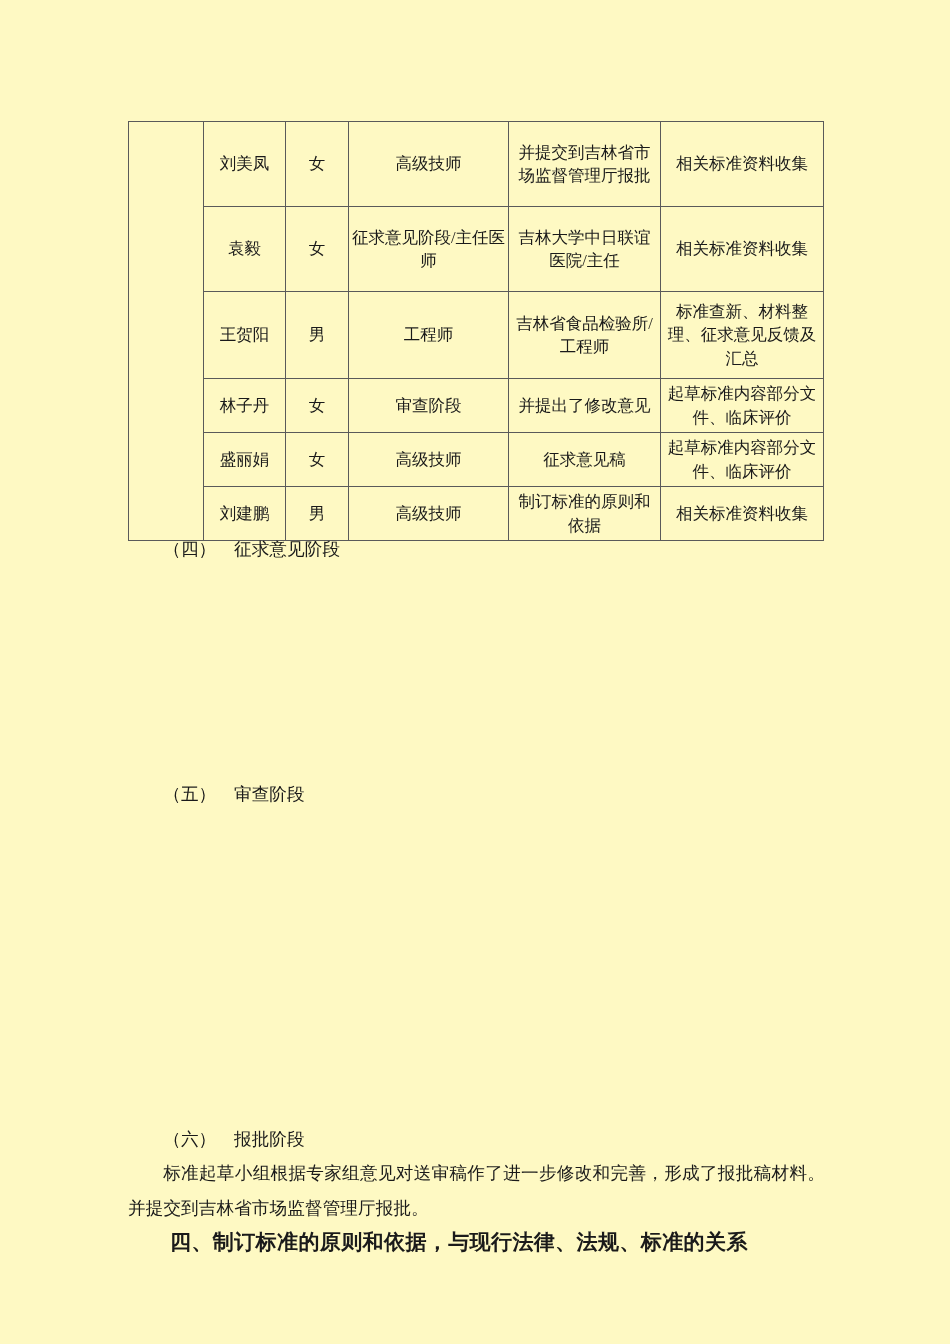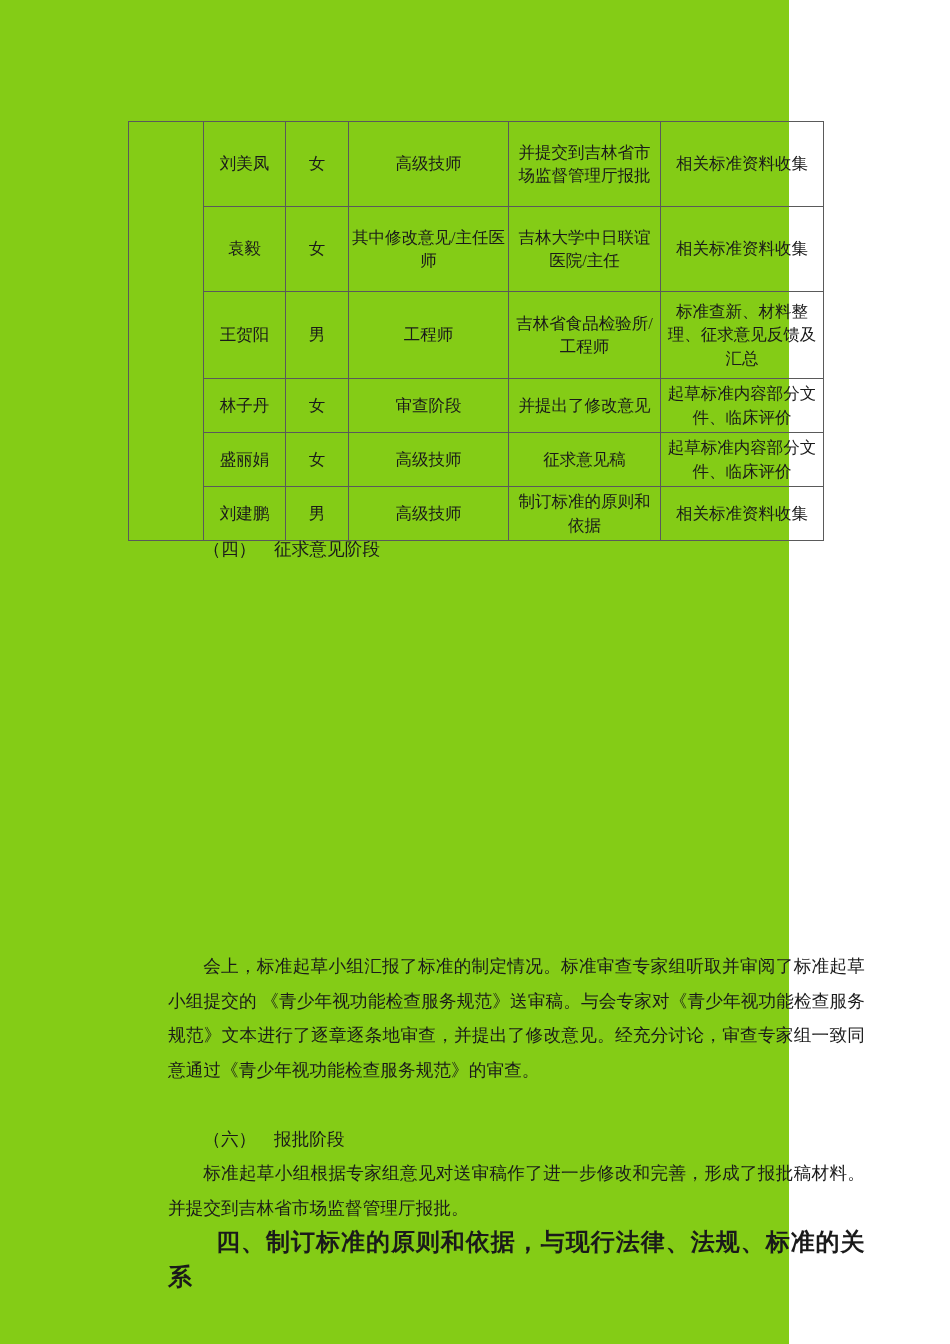--- a/index.html
+++ b/index.html
@@ -13,23 +13,23 @@
     position: relative;
     font-family: "Liberation Serif", "DejaVu Serif", serif;
     color: #000000;
     overflow: hidden;
   }
 
   .page {
     position: absolute;
     left: 0;
     top: 0;
-    width: 789px;
+    width: 950px;
     height: 1344px;
-    background: #84cc16;
+    background: #fef9c3;
     text-decoration: underline;
   }
 
   
   .contrib-table {
     position: absolute;
     left: 128px;
     top: 121px;
     width: 695px;
     border-collapse: collapse;
@@ -62,29 +62,28 @@
     position: absolute;
     left: 128px;
     width: 697px;
     font-family: "Liberation Serif", "DejaVu Serif", serif;
     font-size: 17.6px;
     line-height: 34.6px;
     text-align: justify;
     text-justify: inter-ideograph;
     color: #1a1a1a;
     letter-spacing: 0.1px;
-    margin-left: 40px;
   }
   .para.indent  { text-indent: 2em; }
   .para.heading { text-indent: 2em; }
 
   .para.bold-head {
     font-family: "DejaVu Sans", "Liberation Sans", sans-serif;
     font-weight: bold;
-    font-size: 24px;
+    font-size: 21px;
     text-indent: 2em;
     letter-spacing: 0.4px;
   }
 </style>
 </head>
 <body>
 
 <div class="page">
 
   <table class="contrib-table">
@@ -101,21 +100,21 @@
         <td rowspan="6"></td>
         <td>刘美凤</td>
         <td>女</td>
         <td>高级技师</td>
         <td>并提交到吉林省市场监督管理厅报批</td>
         <td>相关标准资料收集</td>
       </tr>
       <tr class="row-tall">
         <td>袁毅</td>
         <td>女</td>
-        <td>其中修改意见/主任医师</td>
+        <td>征求意见阶段/主任医师</td>
         <td>吉林大学中日联谊医院/主任</td>
         <td>相关标准资料收集</td>
       </tr>
       <tr class="row-tall2">
         <td>王贺阳</td>
         <td>男</td>
         <td>工程师</td>
         <td>吉林省食品检验所/工程师</td>
         <td>标准查新、材料整理、征求意见反馈及汇总</td>
       </tr>
@@ -139,23 +138,23 @@
         <td>高级技师</td>
         <td>制订标准的原则和依据</td>
         <td>相关标准资料收集</td>
       </tr>
     </tbody>
   </table>
 
   <div class="para heading" style="top:532px;">（四）　征求意见阶段</div>
 
 
+  <div class="para heading" style="top:777px;">（五）　审查阶段</div>
 
 
-  <div class="para indent" style="top:949px;">会上，标准起草小组汇报了标准的制定情况。标准审查专家组听取并审阅了标准起草小组提交的 《青少年视功能检查服务规范》送审稿。与会专家对《青少年视功能检查服务规范》文本进行了逐章逐条地审查，并提出了修改意见。经充分讨论，审查专家组一致同意通过《青少年视功能检查服务规范》的审查。</div>
 
   <div class="para indent" style="top:1156px;">标准起草小组根据专家组意见对送审稿作了进一步修改和完善，形成了报批稿材料。并提交到吉林省市场监督管理厅报批。</div>
 
   <div class="para heading" style="top:1122px;">（六）　报批阶段</div>
 
   <div class="para bold-head" style="top:1225px;">四、制订标准的原则和依据，与现行法律、法规、标准的关系</div>
 
 </div>
 
 </body></html>

